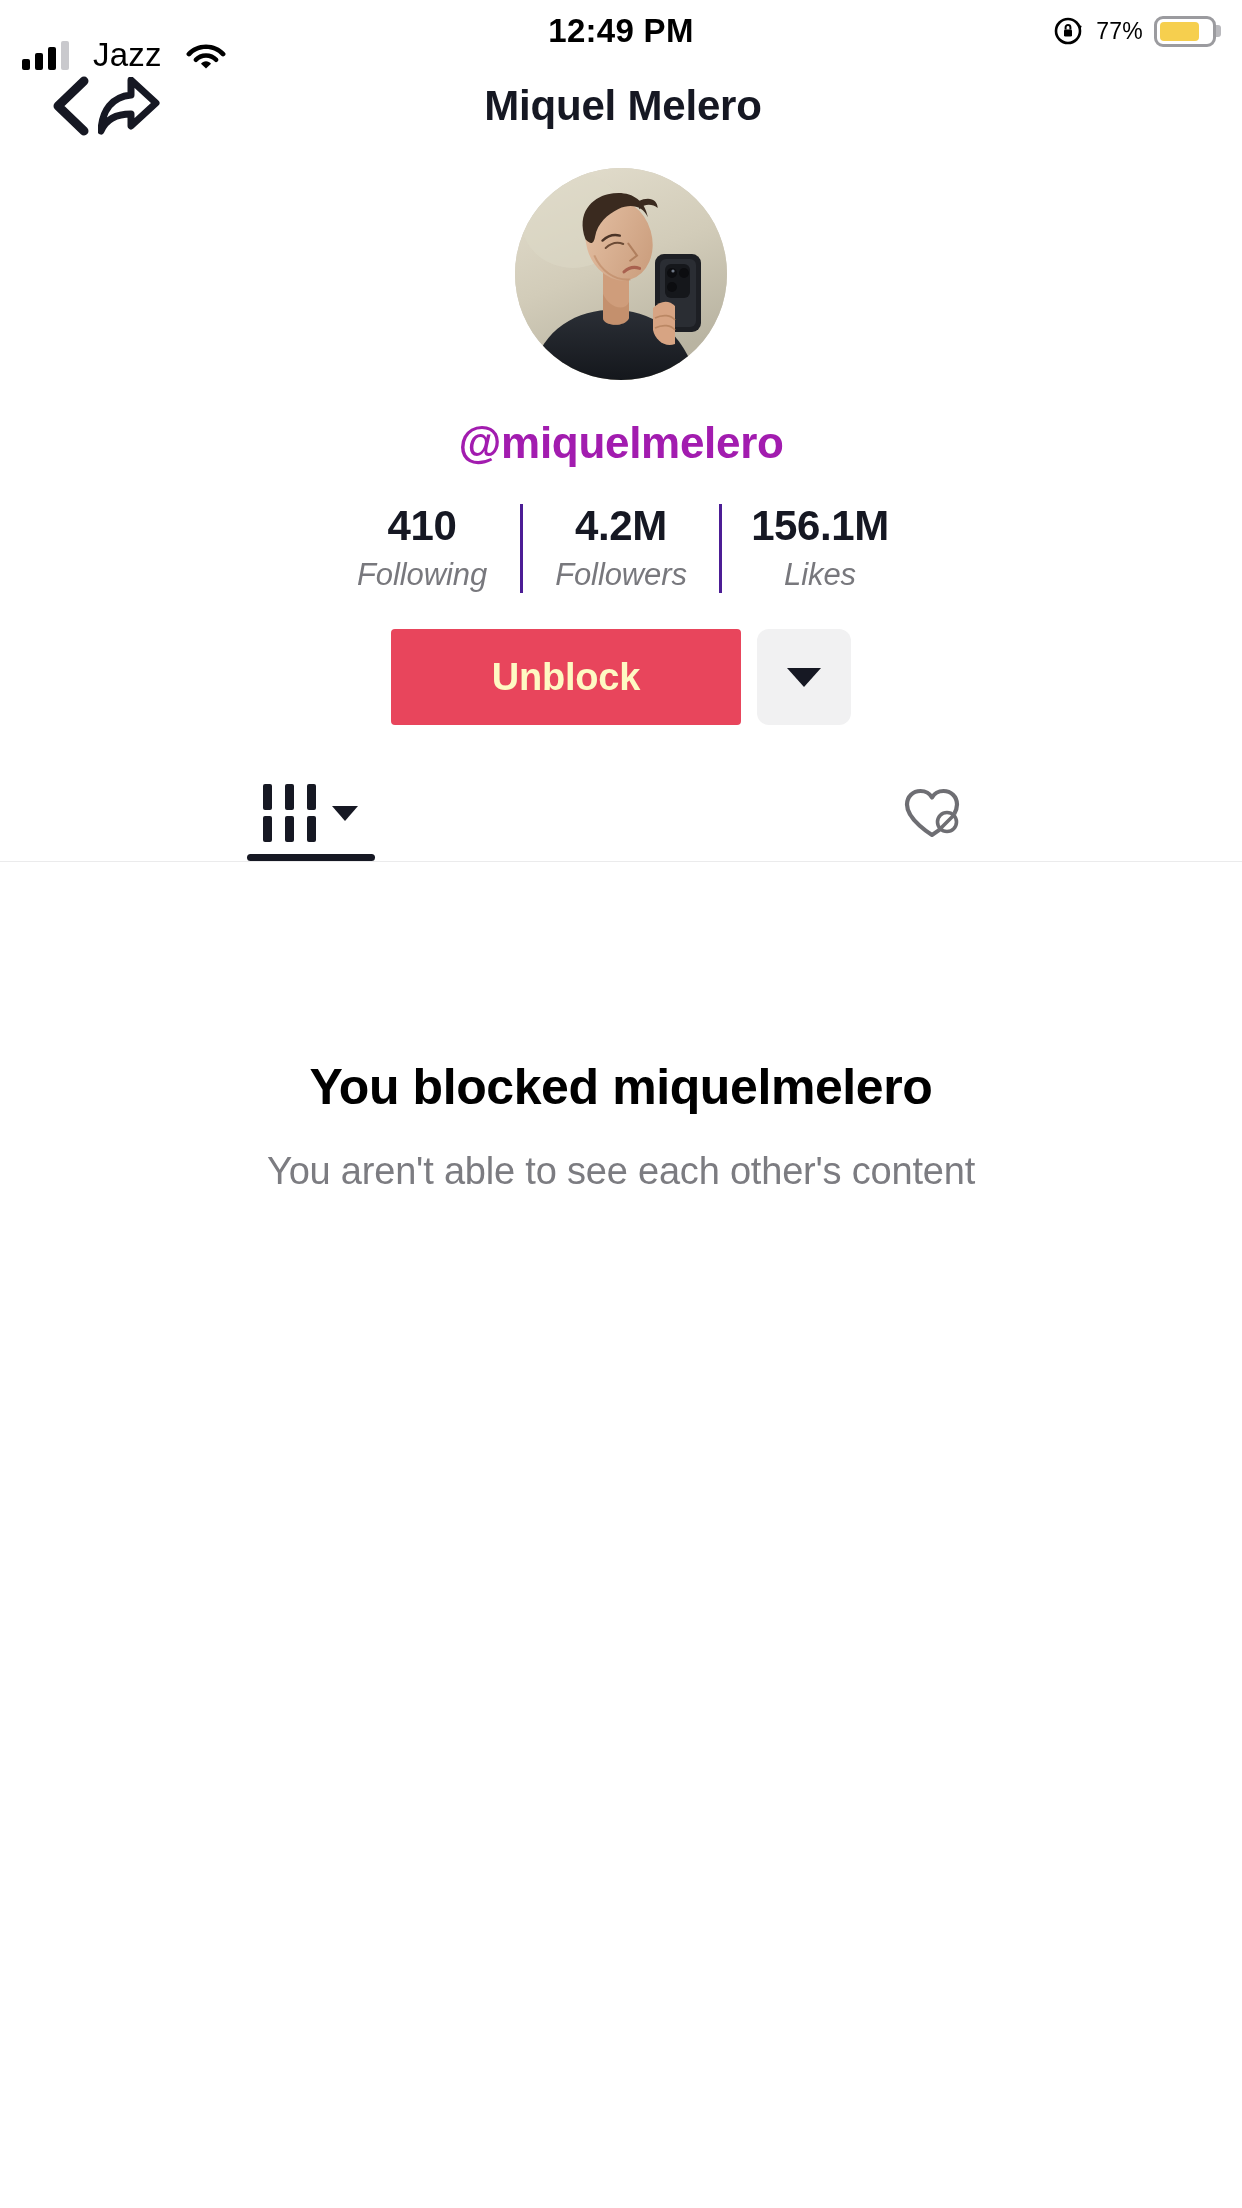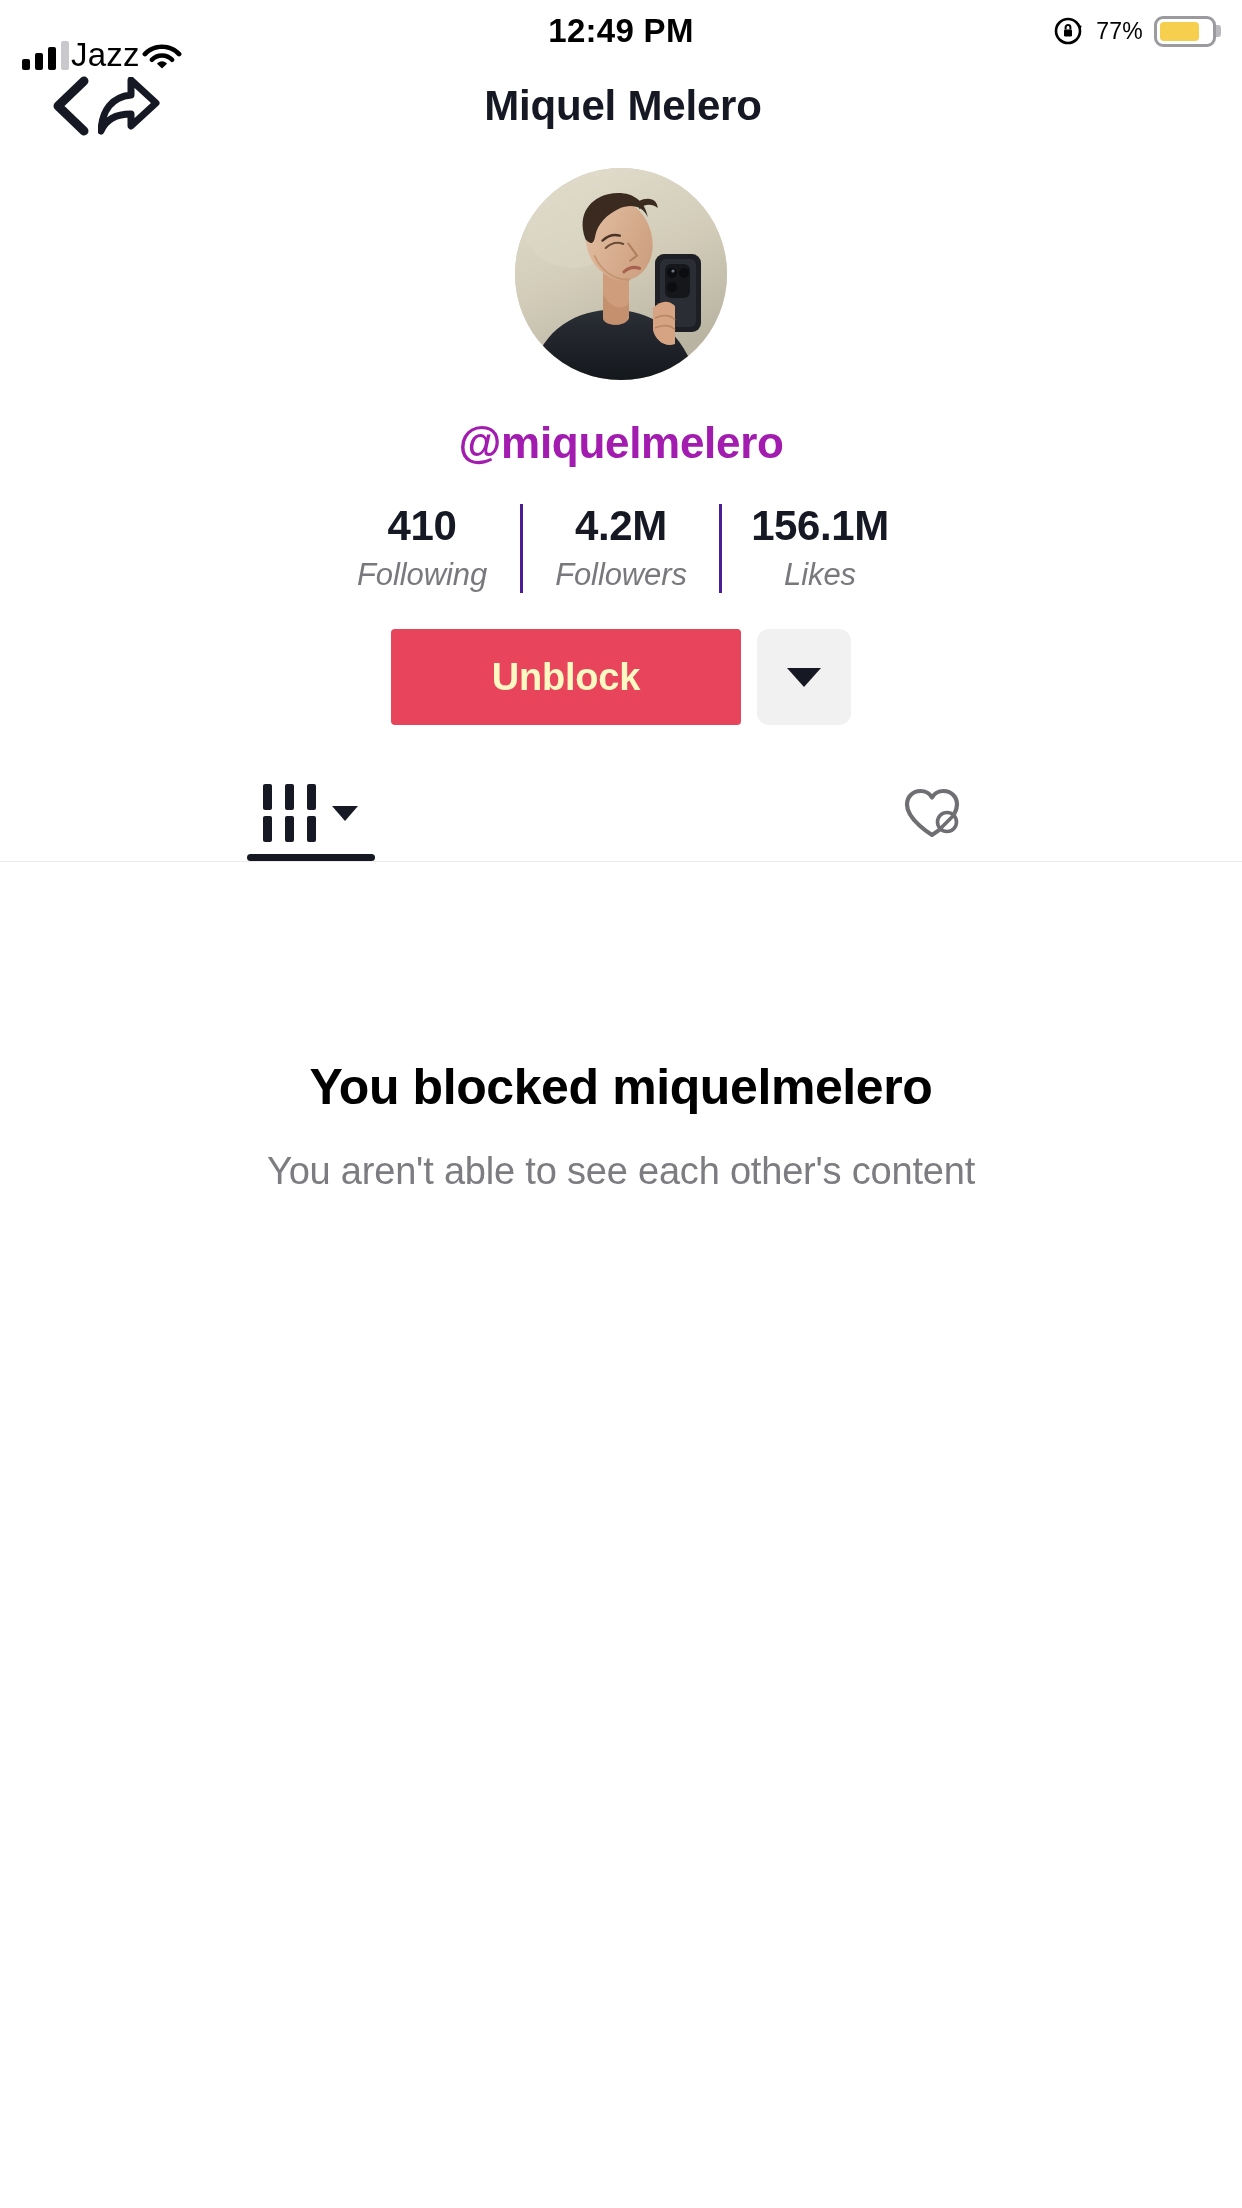--- a/index.html
+++ b/index.html
@@ -21,21 +21,21 @@
     height: 62px;
     display: flex;
     align-items: center;
     padding: 0 26px 0 22px;
     box-sizing: border-box;
     position: relative;
   }
   .sb-left {
     display: flex;
     align-items: center;
-    gap: 2px;
+    gap: 24px;
     margin-top: 48px;
   }
   .signal {
     display: flex;
     align-items: flex-end;
     gap: 5px;
     height: 30px;
   }
   .signal i {
     display: block;

